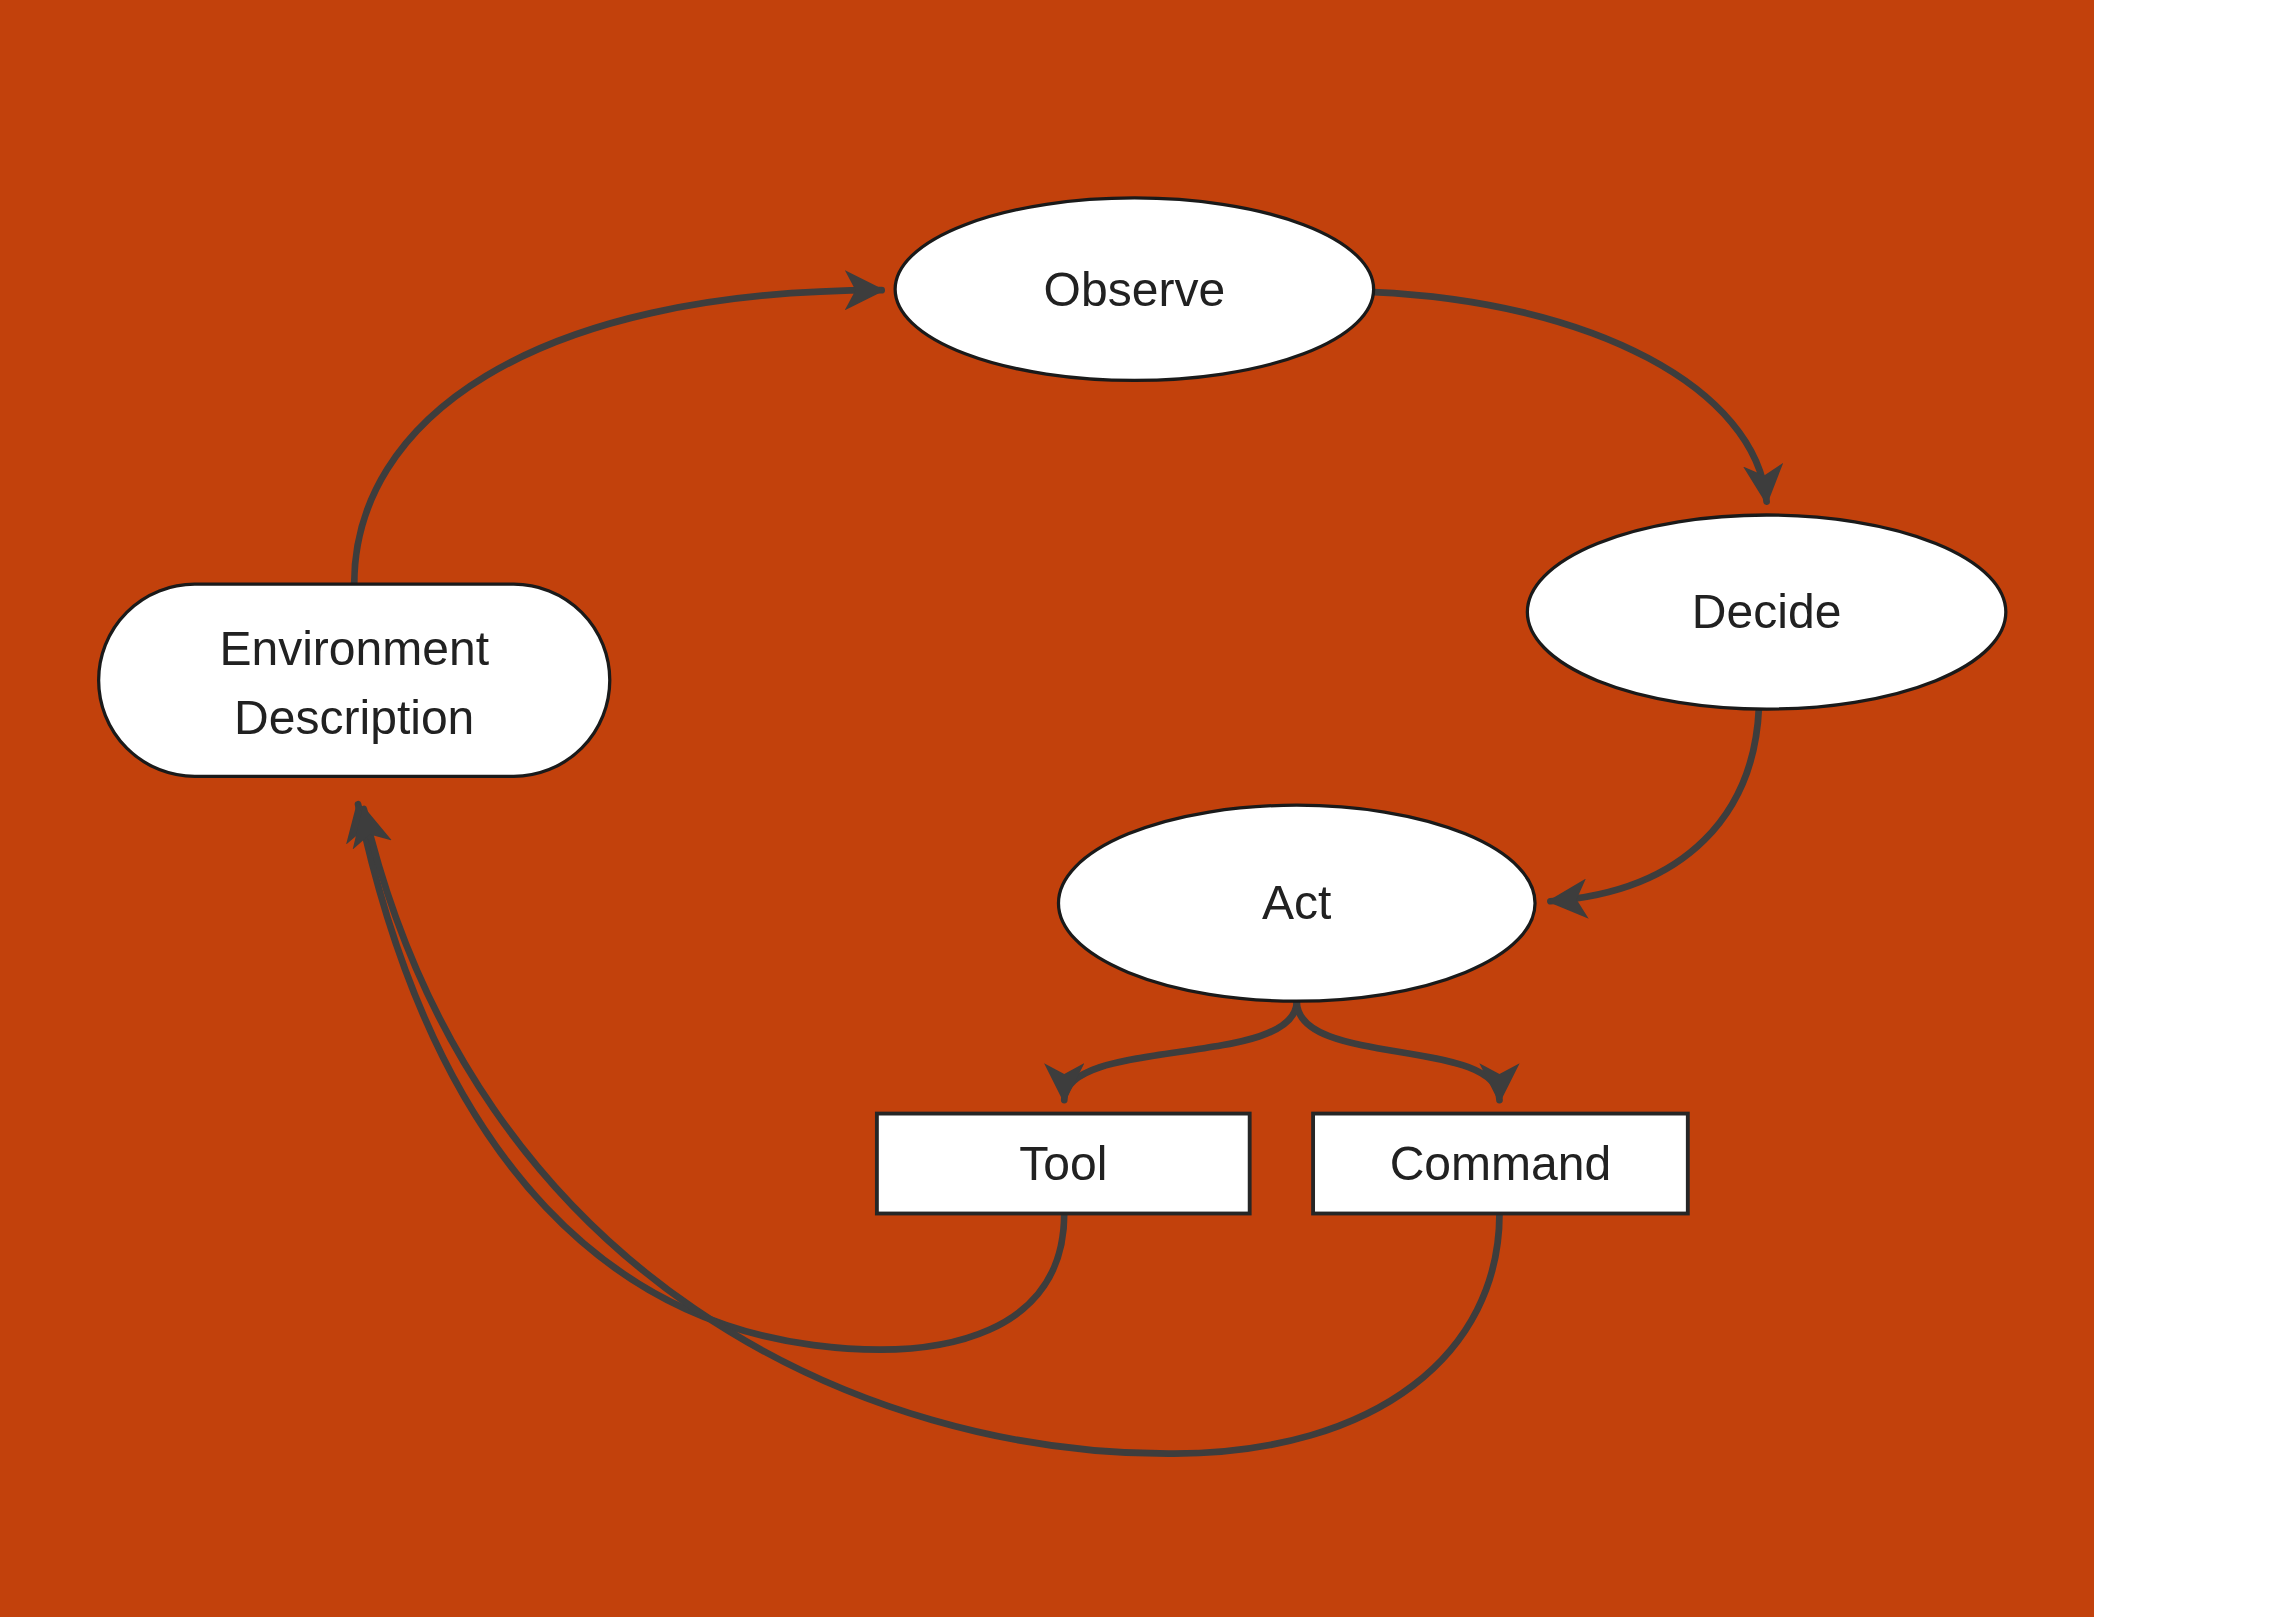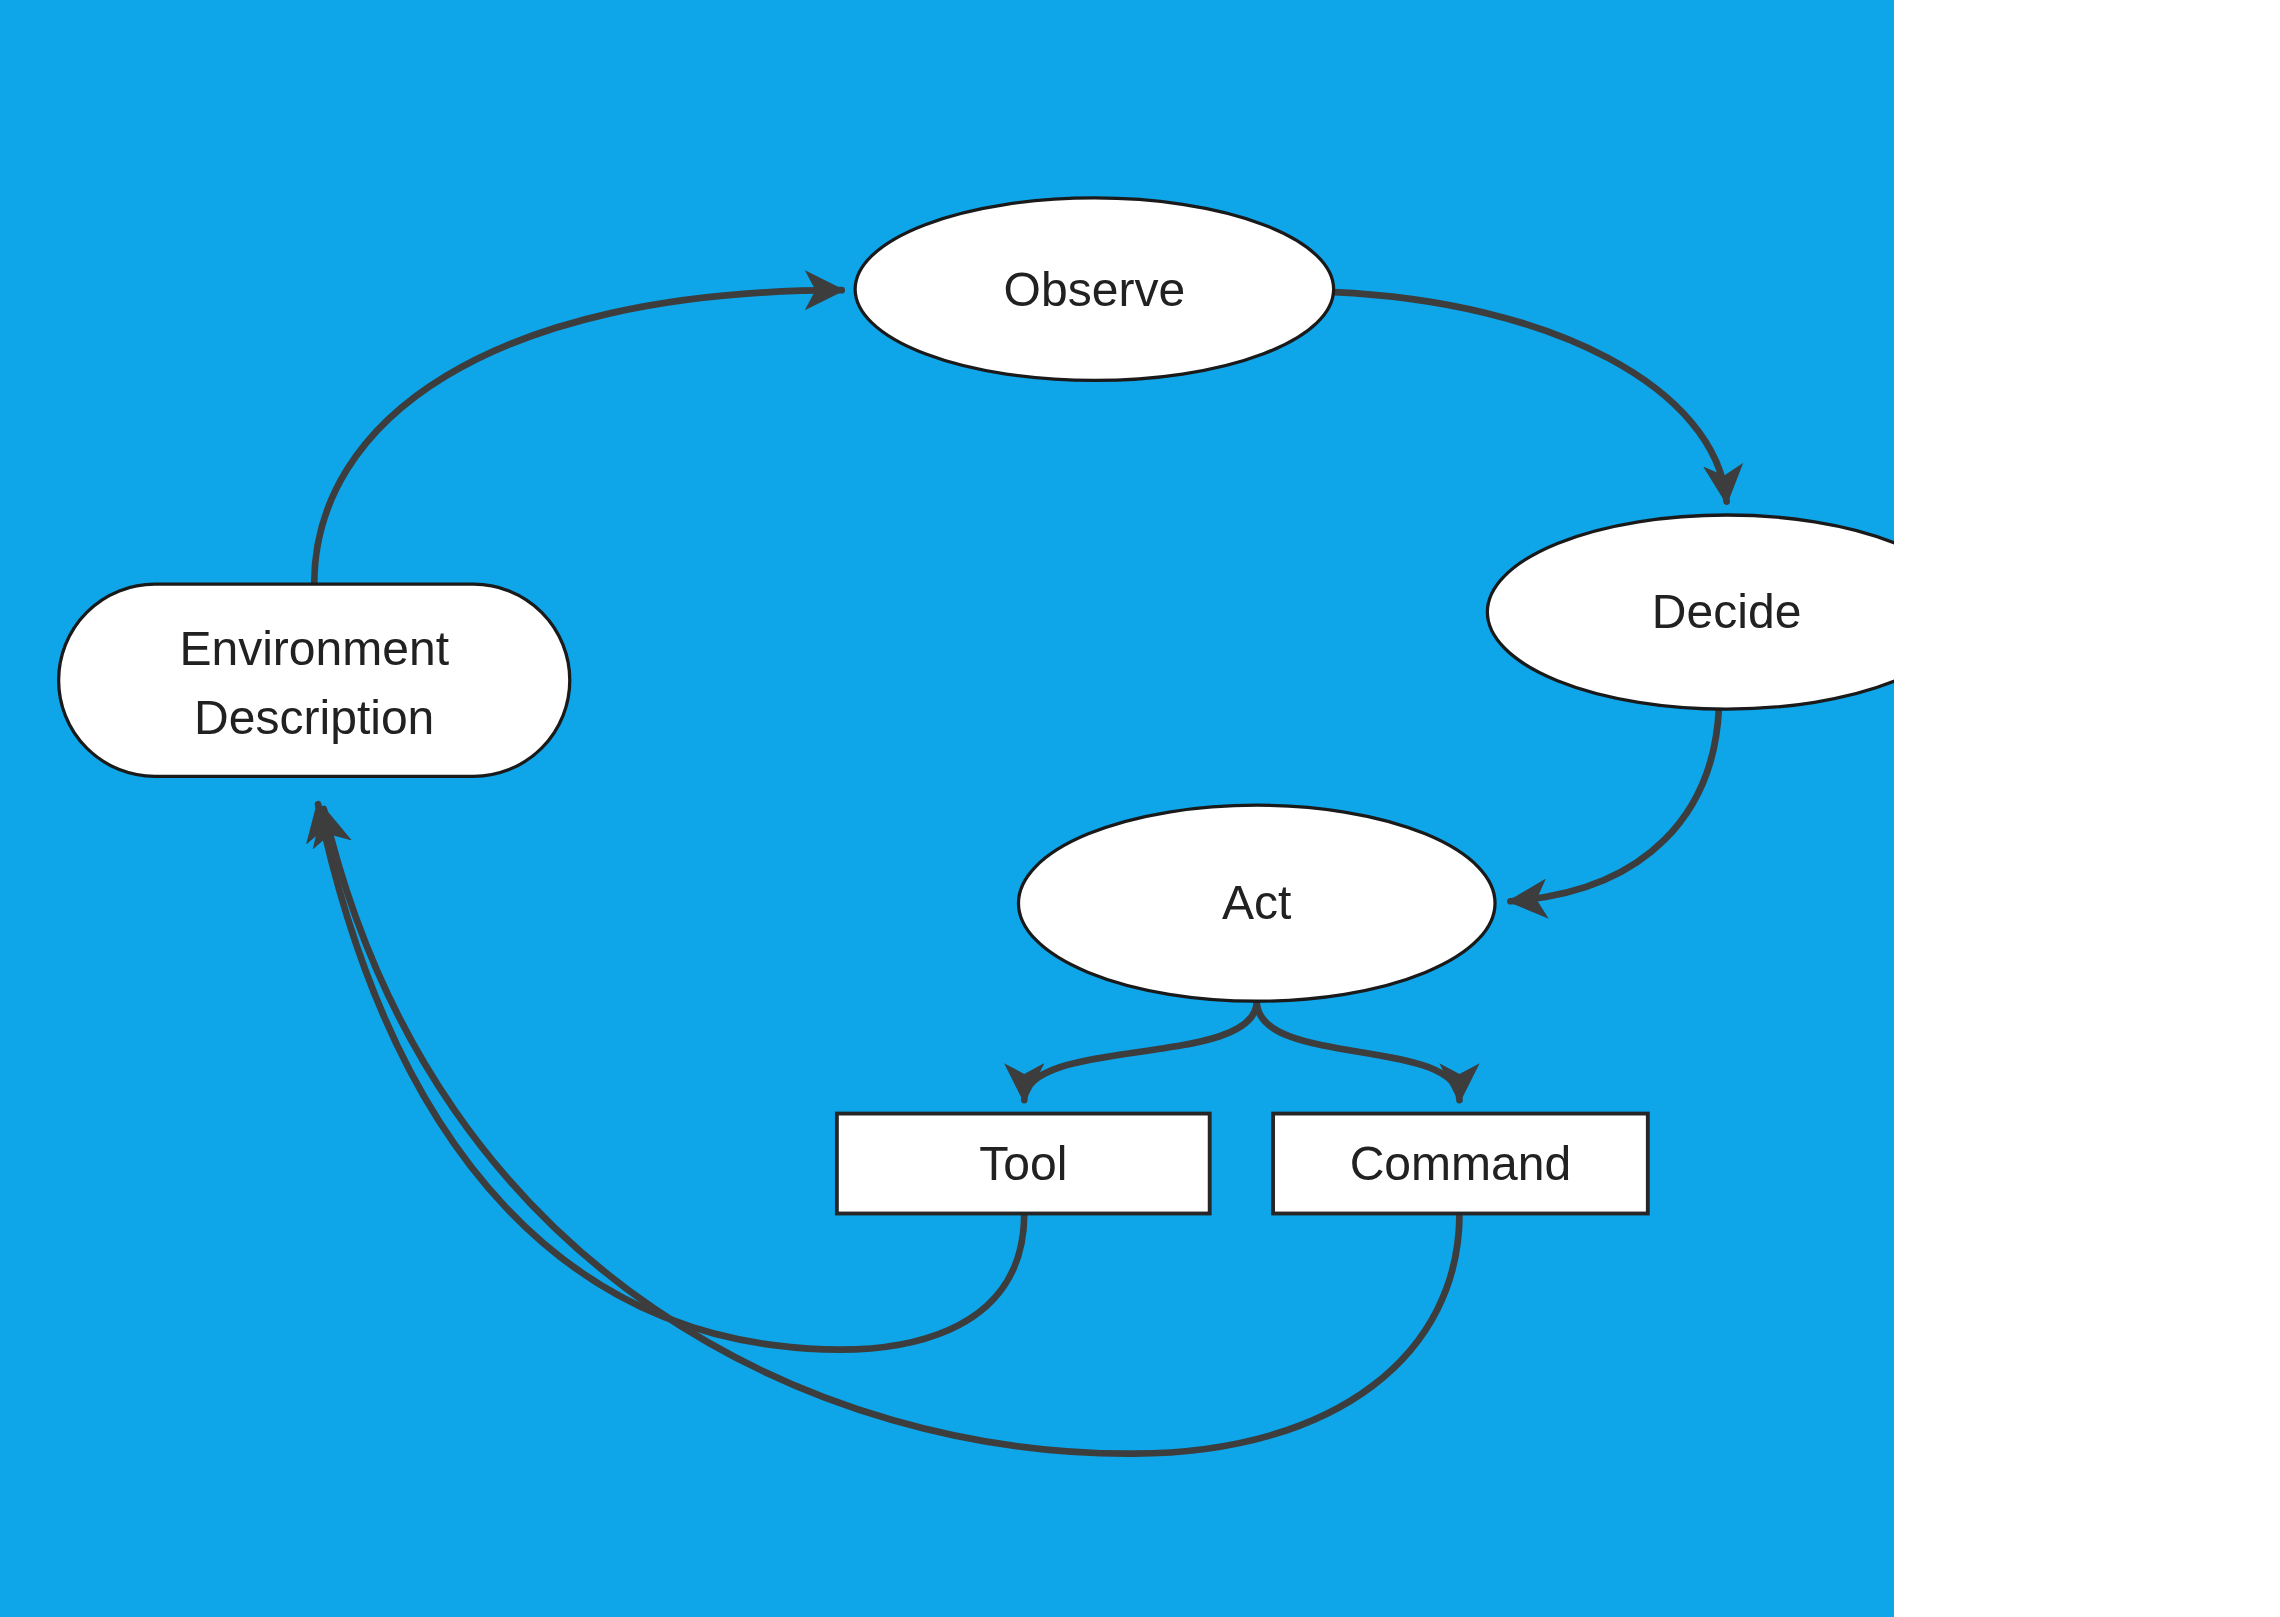--- a/index.html
+++ b/index.html
@@ -2,24 +2,25 @@
 <html><head>
 <meta charset="utf-8">
 <style>
   html, body {
     margin: 0;
     padding: 0;
     background: #ffffff;
   }
   .canvas {
     position: relative;
-    width: 1894px;
+    width: 2054px;
     height: 1618px;
-    background: #0ea5e9;
+    background: #c2410c;
     overflow: hidden;
+    padding-left: 40px;
   }
   svg { display: block; }
   .edge {
     fill: none;
     stroke: #3d3d3d;
     stroke-width: 7;
     stroke-linecap: round;
   }
   .ellipse-shape {
     fill: #ffffff;

